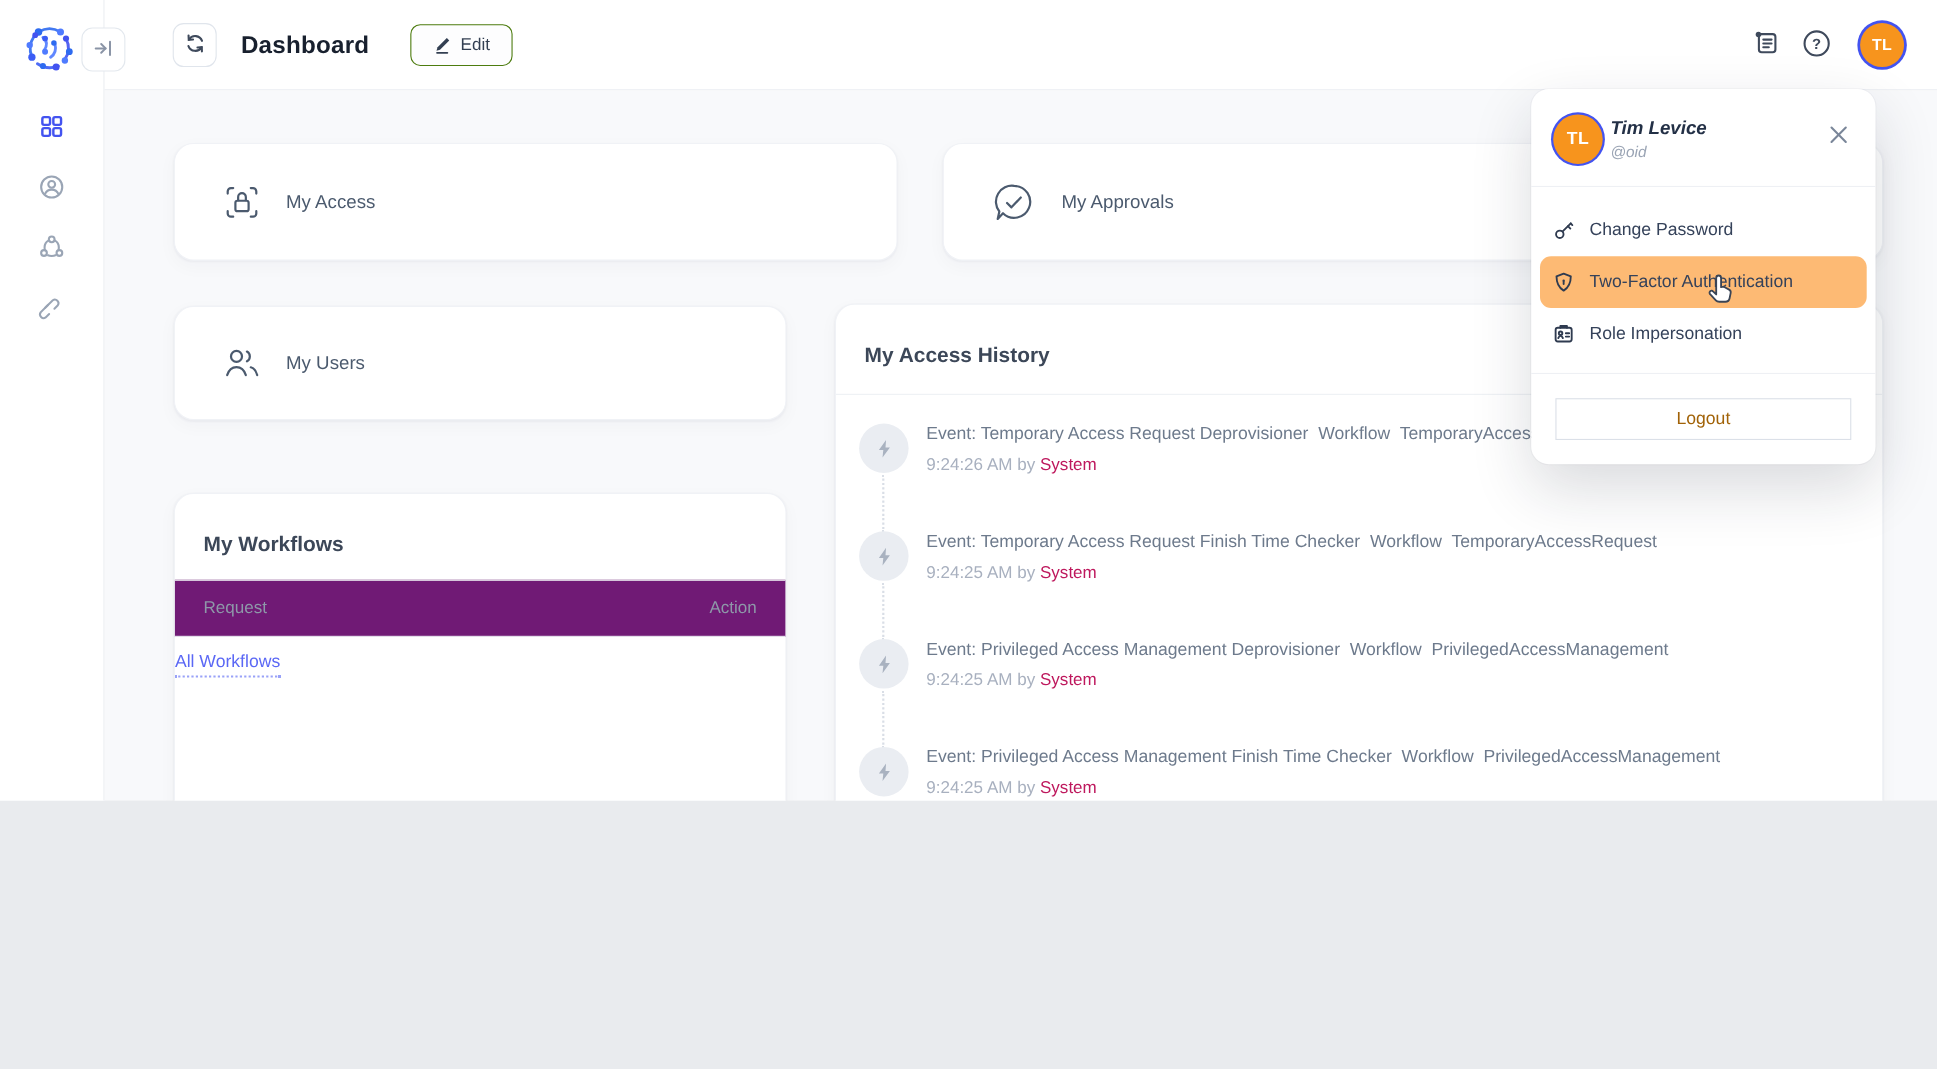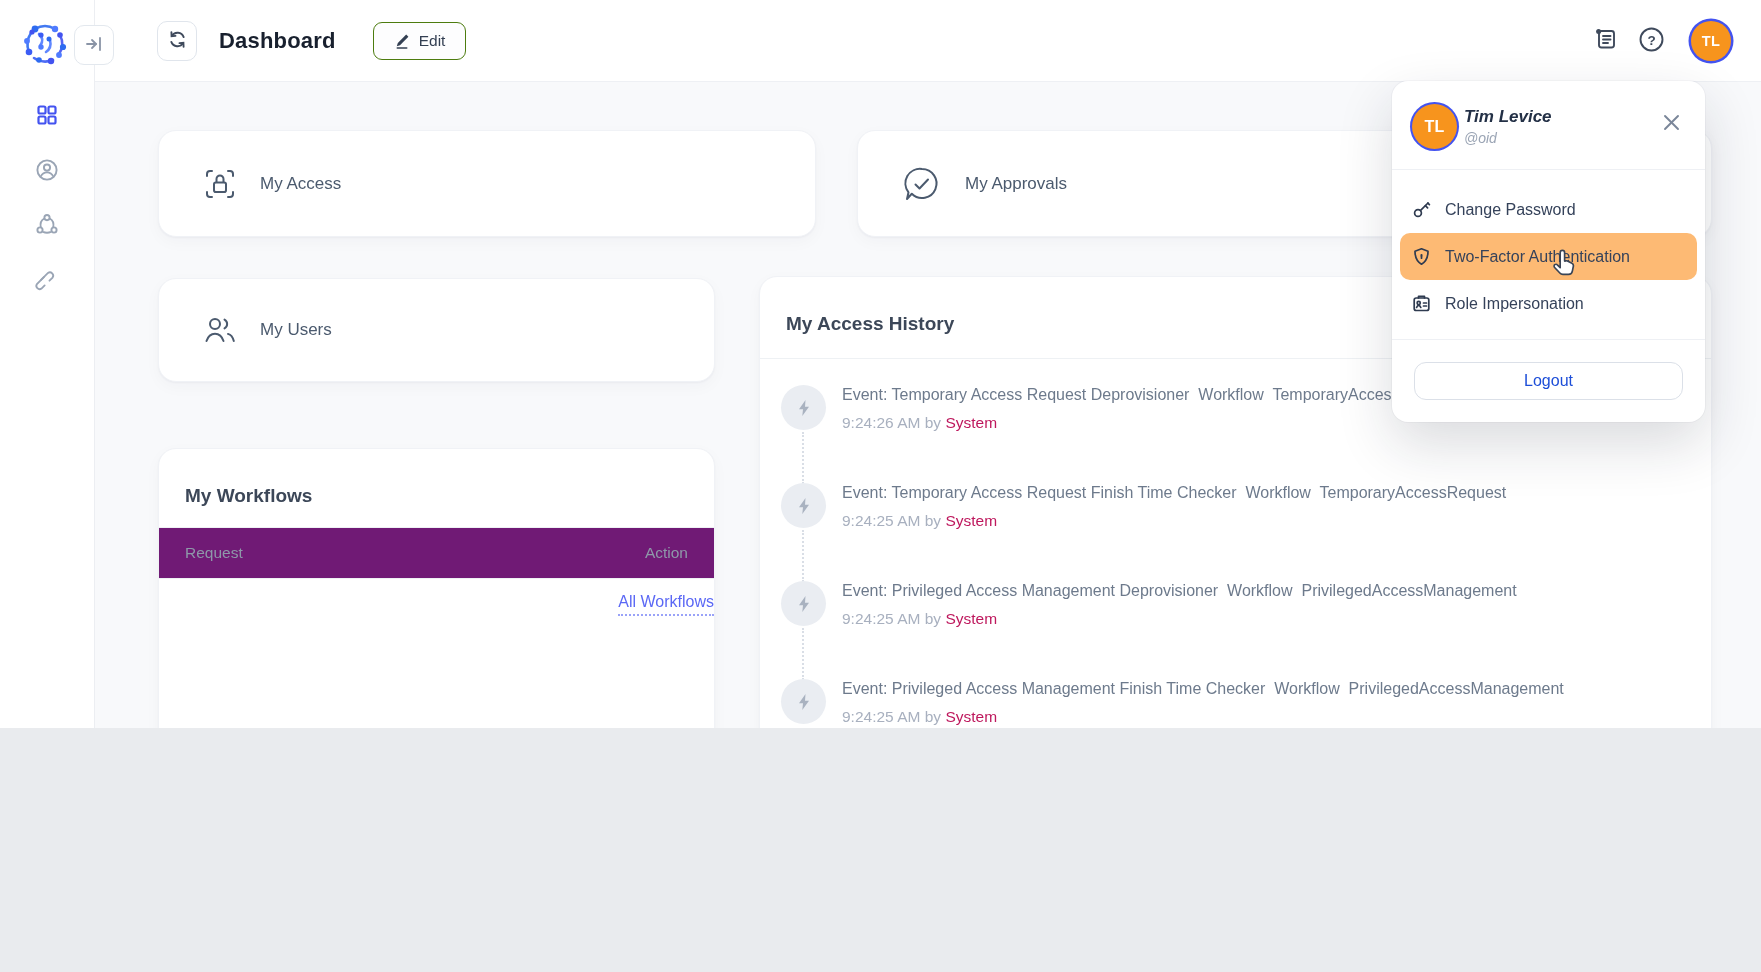--- a/index.html
+++ b/index.html
@@ -50,21 +50,21 @@
   #card-users{left:158px;top:278px;width:557px;height:104px;}
   #card-workflows{left:158px;top:448px;width:557px;height:401px;}
   #card-history{left:759px;top:276px;width:953px;height:555px;}
 
   .card-title{padding:20px 26px 0;font-size:19px;color:#3c4758;}
 
   
   .wf-head{margin-top:20px;height:50px;background:#701a75;border-top:1px solid #eef1f4;
            border-bottom:1px solid #eef1f4;display:flex;align-items:center;
            justify-content:space-between;padding:0 26px;color:#8e98a9;font-size:15.5px;}
-  .wf-link-row{display:flex;justify-content:flex-end;padding-top:14px;}
+  .wf-link-row{display:flex;justify-content:flex-start;padding-top:14px;}
   .link{color:#5b68f5;font-size:16px;text-decoration:none;border-bottom:2px dotted #99a2f8;
         padding-bottom:3px;cursor:pointer;}
 
   
   .history-header{height:66px;border-bottom:1px solid #eef1f4;box-sizing:border-box;}
   .history-body{position:absolute;left:0;top:66px;width:100%;height:406px;overflow:hidden;
                 padding:39px 36px 0 21px;box-sizing:border-box;}
   .tl-item{position:relative;display:flex;gap:16px;margin-bottom:42px;}
   .tl-item::before{content:"";position:absolute;left:21px;top:50px;bottom:-46px;
                    border-left:2px dotted #d9dee6;}
@@ -87,22 +87,22 @@
   .panel-name{font-size:17px;font-weight:700;color:#233046;line-height:22px;}
   .panel-handle{font-size:14px;color:#9aa4b4;line-height:20px;}
   .panel-close{margin-left:auto;margin-top:8px;width:24px;height:24px;border:none;background:none;
                color:#7a8699;cursor:pointer;display:flex;align-items:center;justify-content:center;padding:0;}
   .menu{padding:16px 8px 12px;}
   .menu-item{height:47px;border-radius:10px;display:flex;align-items:center;gap:14px;
              padding:0 12px;font-size:16px;color:#35425a;cursor:pointer;}
   .menu-item.hover{background:#fdba74;}
   .menu-icon{display:flex;color:#2f3b50;flex:none;}
   .panel-footer{border-top:1px solid #eef0f4;padding:22px;}
-  .logout-btn{width:100%;height:38px;border:1px solid #dbe0e8;border-radius:12px;background:#fff;
-              font-size:16px;color:#1d4ed8;font-family:inherit;cursor:pointer;}
+  .logout-btn{width:100%;height:38px;border:1px solid #dbe0e8;border-radius:0;background:#fff;
+              font-size:16px;color:#a16207;font-family:inherit;cursor:pointer;}
 
   .cursor-hand{position:absolute;left:1550px;top:248px;z-index:30;pointer-events:none;}
 </style>
 </head>
 <body>
 
 <div class="stage">
 
   <aside class="sidebar">
     <span class="logo">

